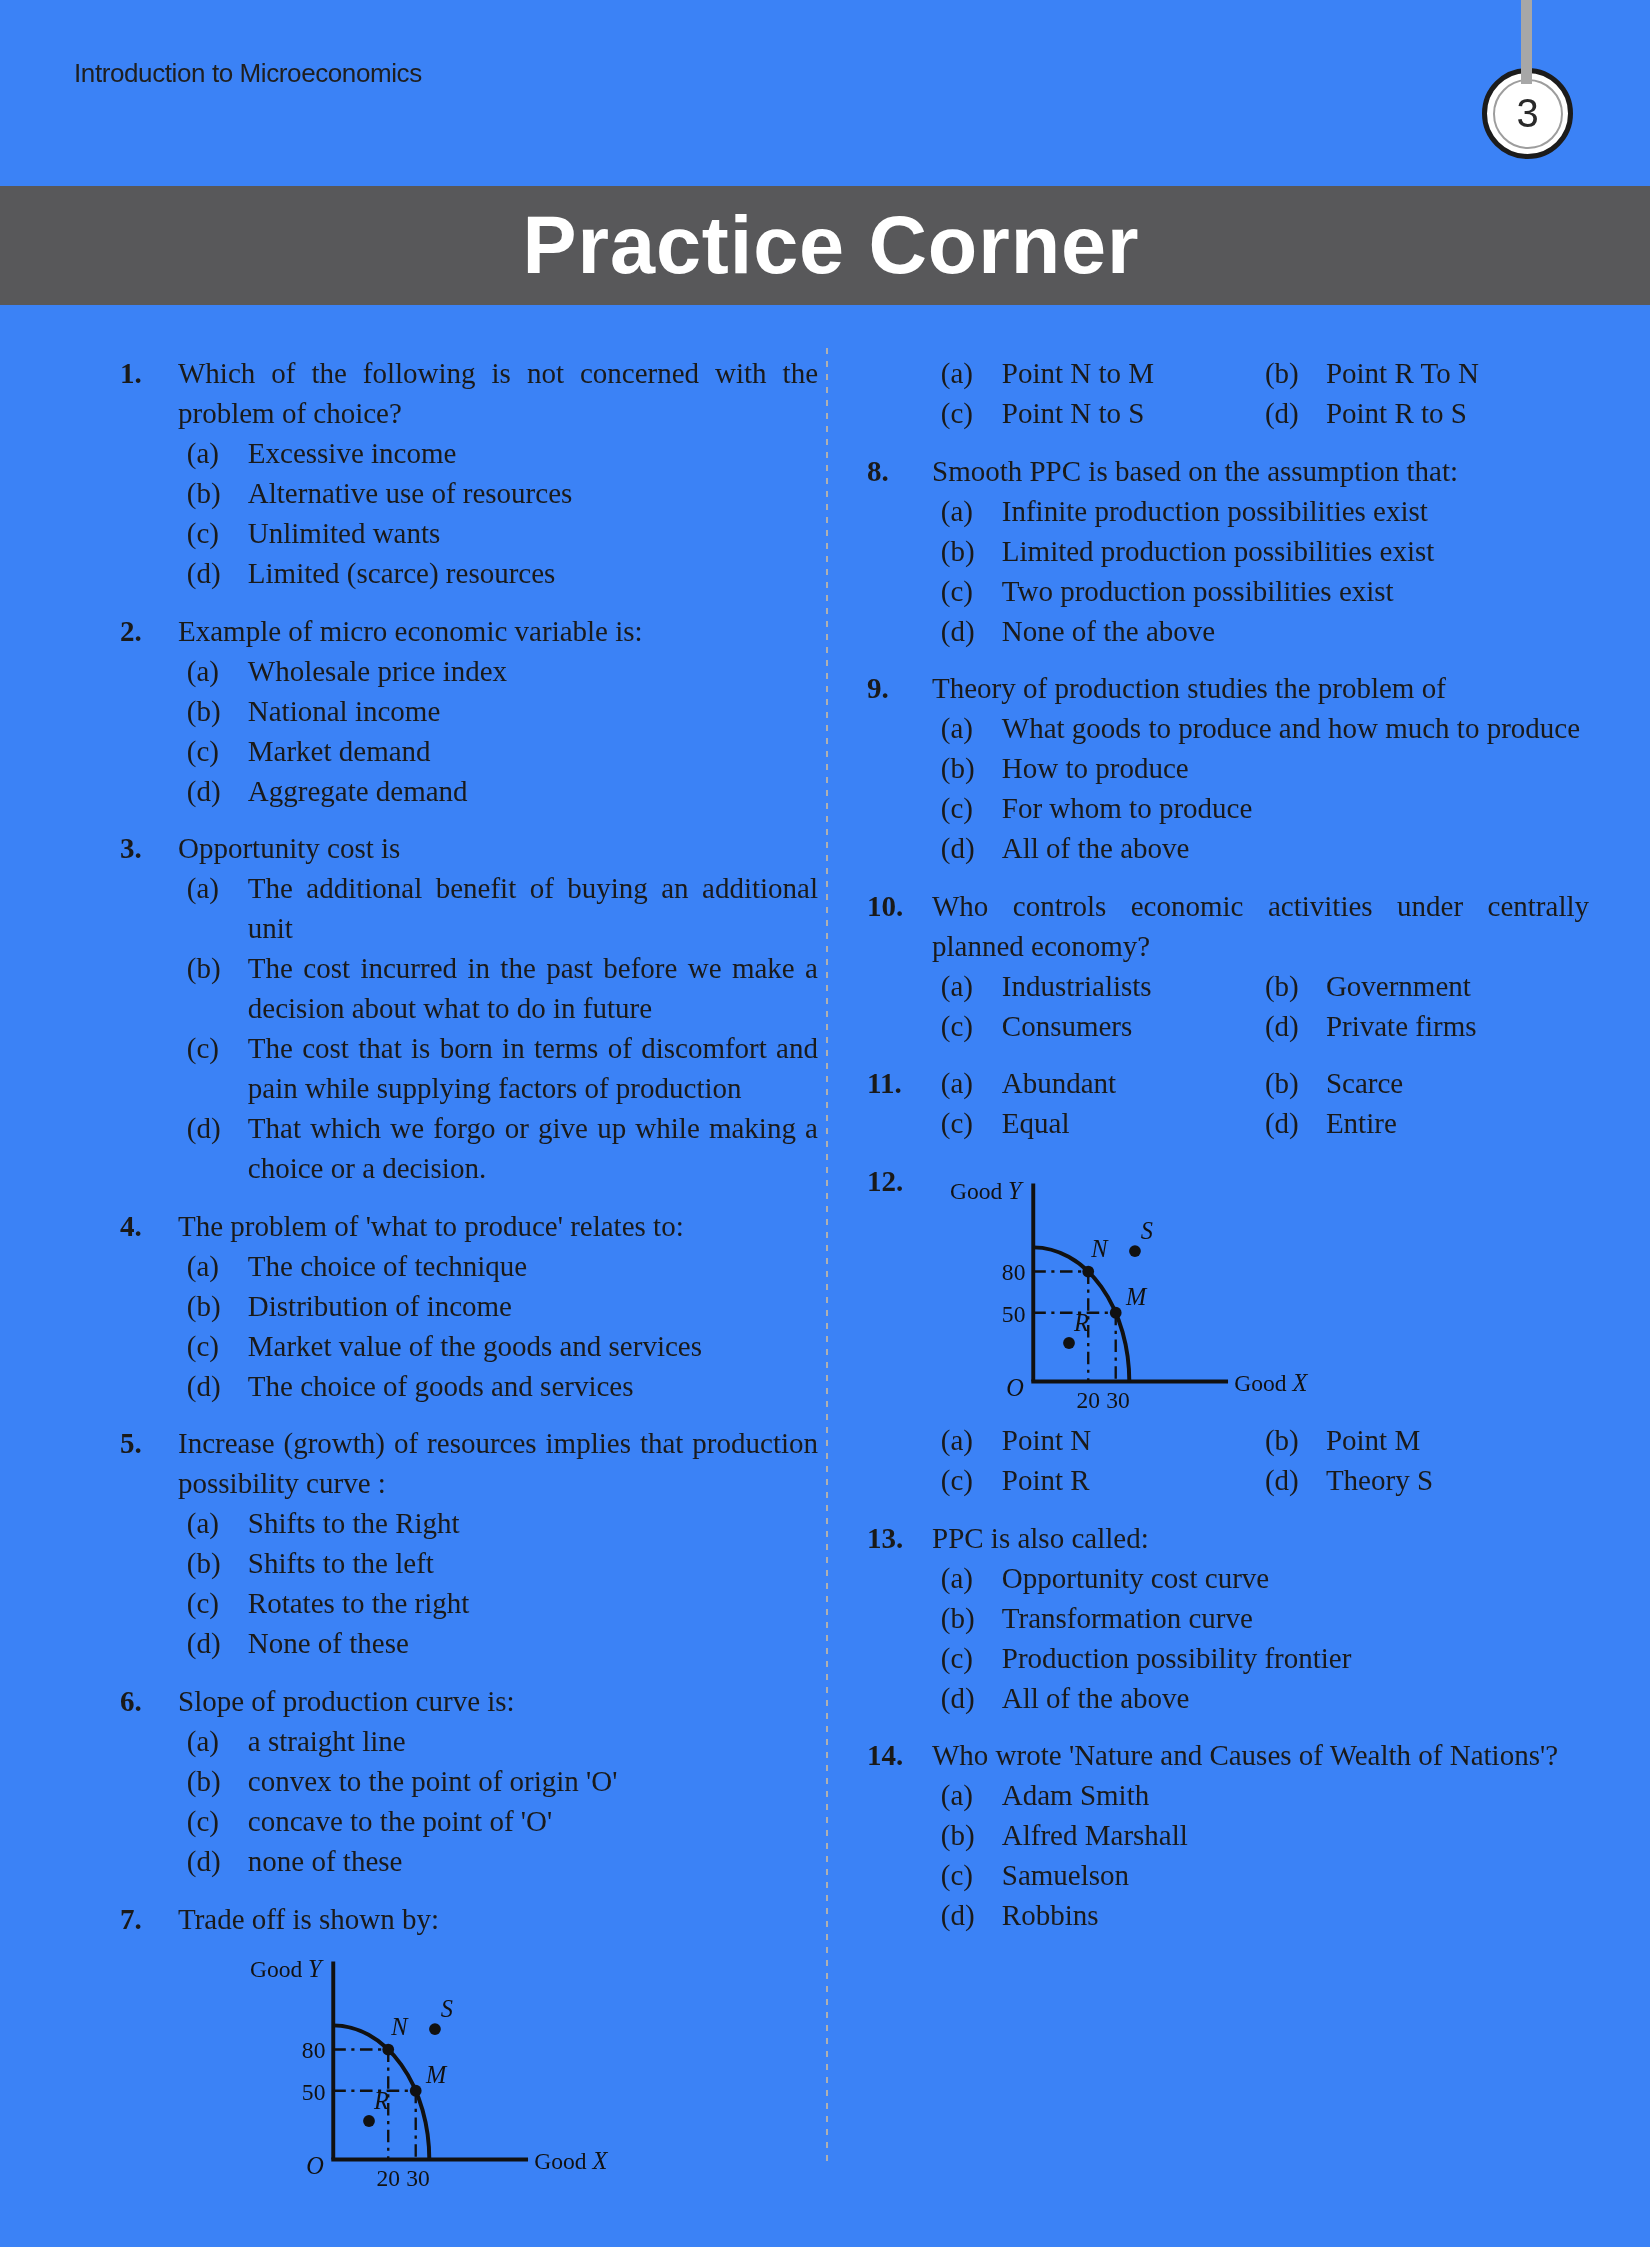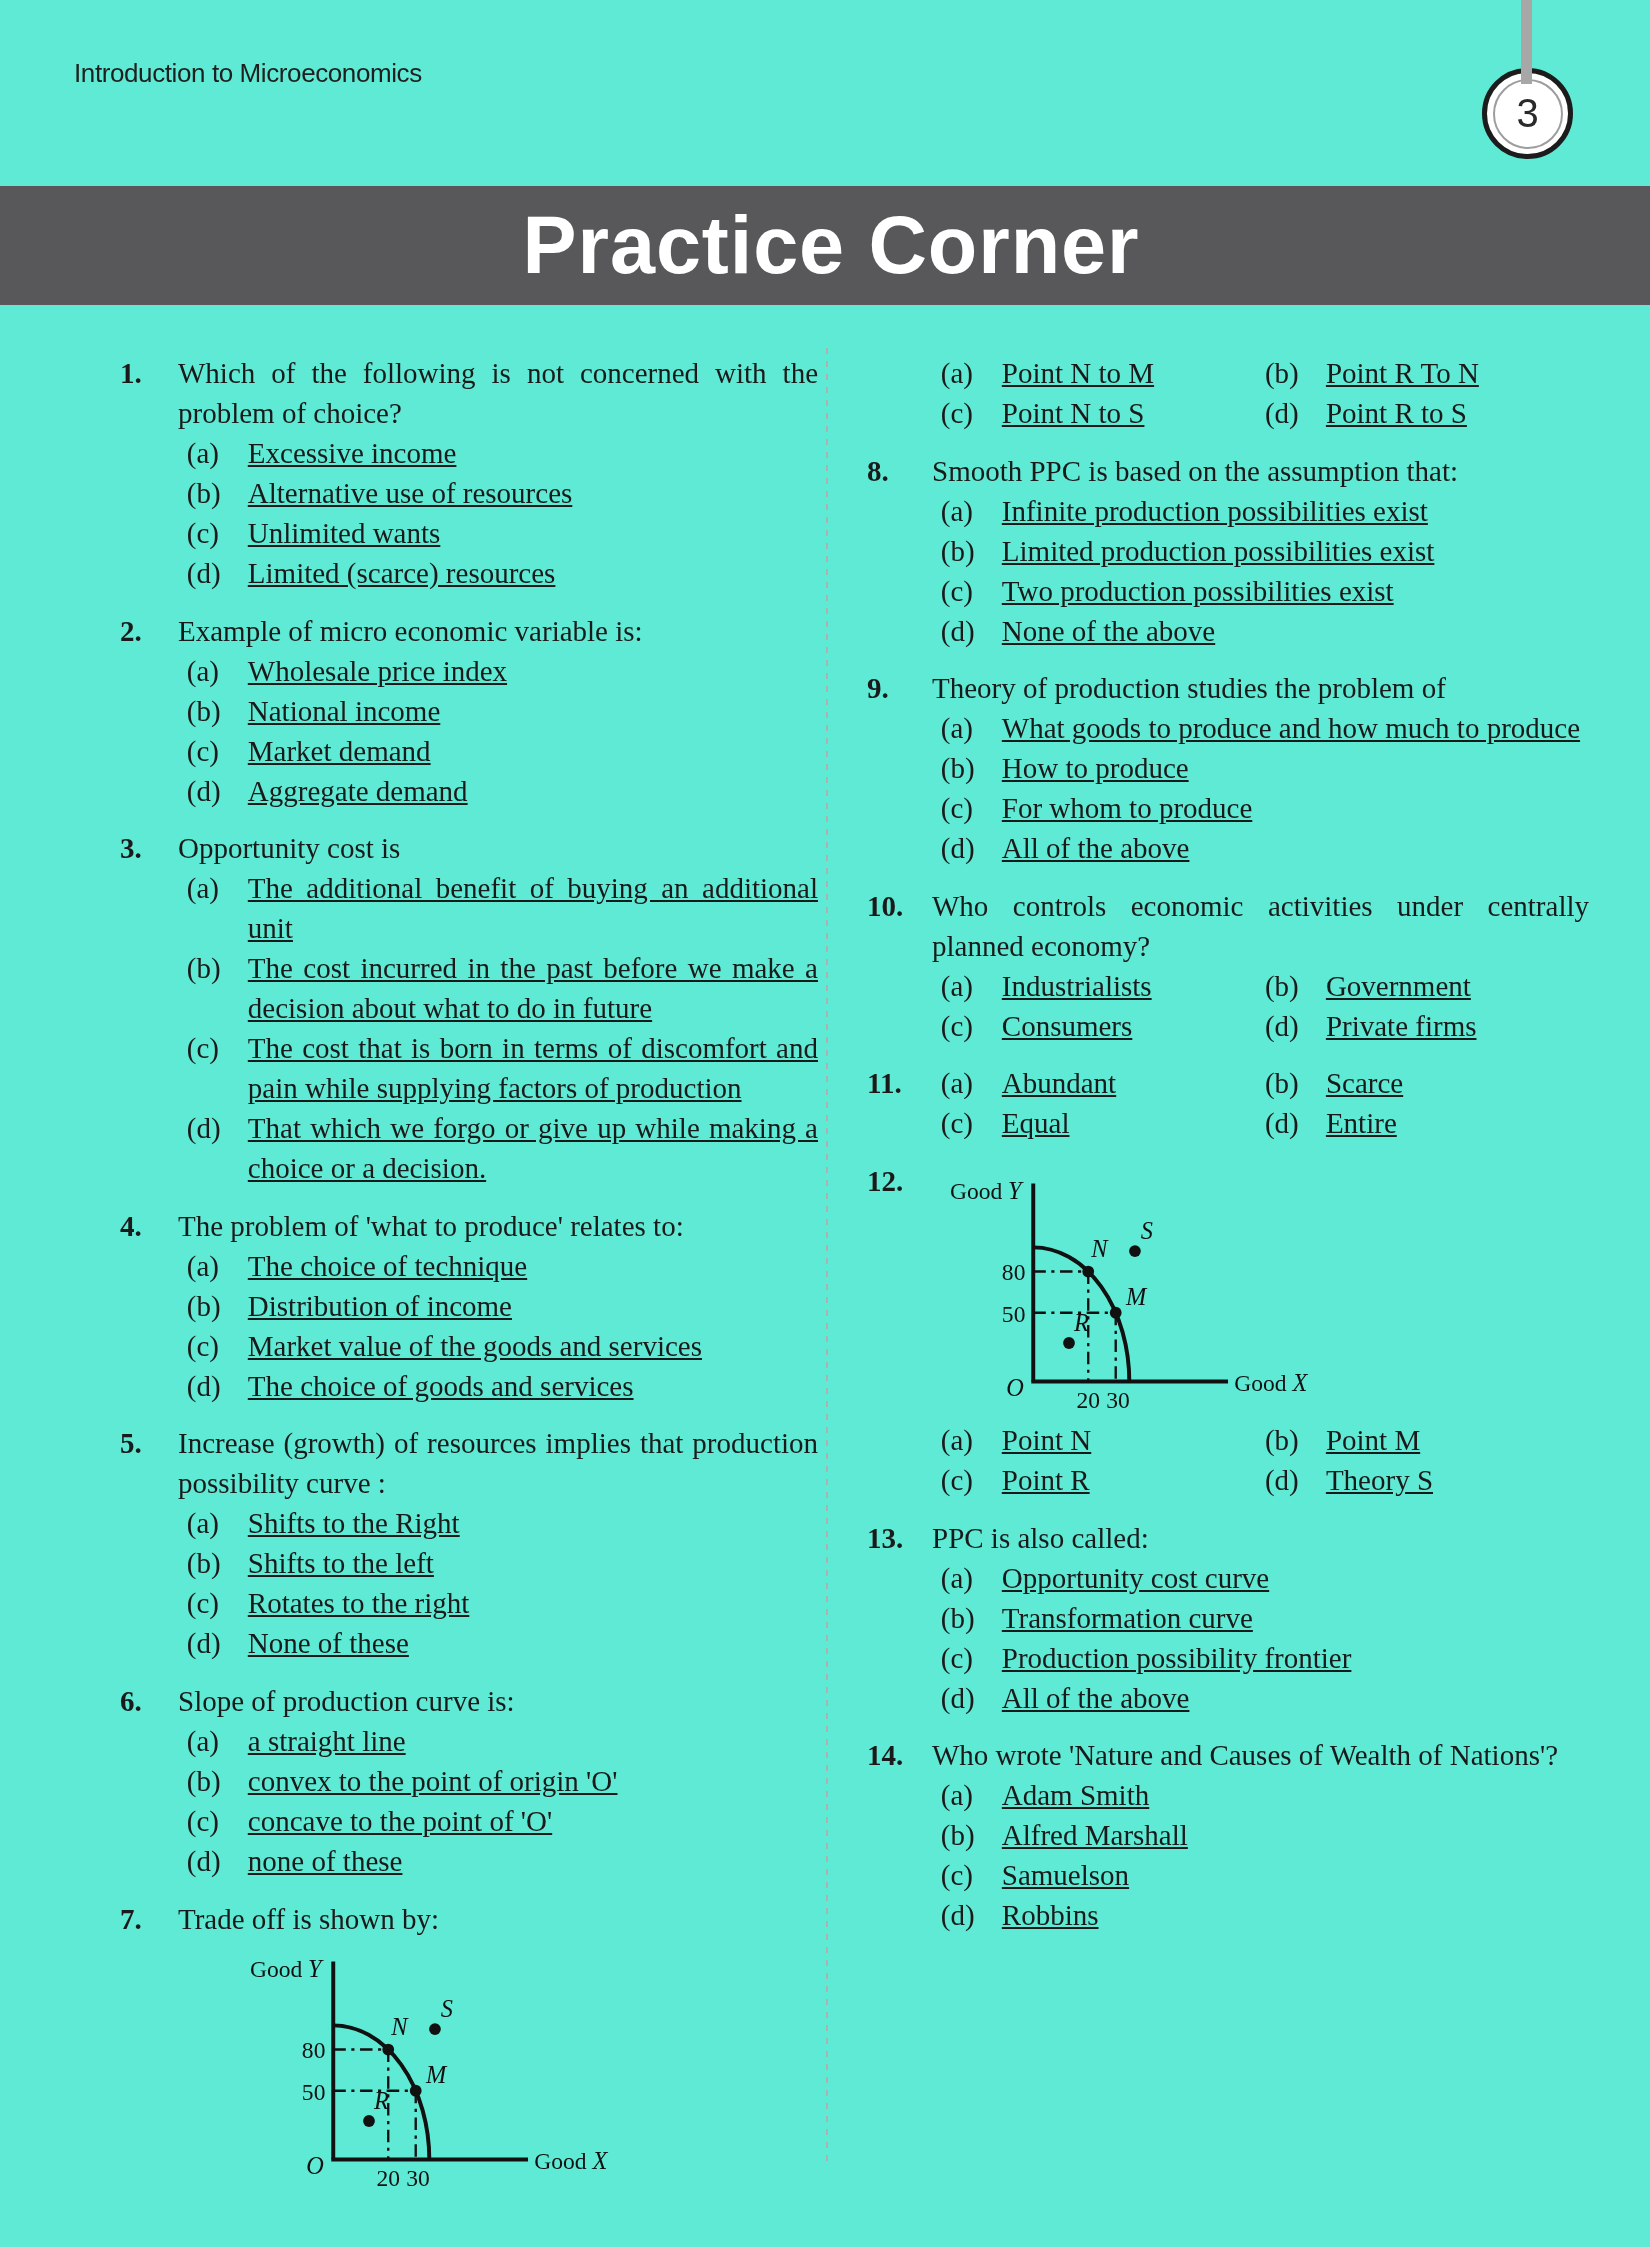--- a/index.html
+++ b/index.html
@@ -1,16 +1,16 @@
 <!DOCTYPE html>
 <html style="font-size:14px"><head>
 <meta charset="utf-8">
 <style>
   html,body{margin:0;padding:0;background:#e8e8e8;}
-  .page{position:relative;width:1650px;height:2247px;background:#5eead4;
+  .page{position:relative;width:1650px;height:2247px;background:#3b82f6;
         font-family:"Liberation Serif",serif;color:#1a1a1a;overflow:hidden;margin:0 auto;}
 
   
   .header-title{position:absolute;left:74px;top:58px;
         font-family:"Liberation Sans",sans-serif;font-size:26px;letter-spacing:-0.4px;color:#1f1f1f;}
   .badge-bar{position:absolute;left:1521px;top:0;width:11.4px;height:84px;background:#a7a7a7;z-index:3;}
   .badge-circle{position:absolute;left:1482px;top:68px;width:91px;height:91px;border-radius:50%;
         border:5.3px solid #1c1c1c;box-sizing:border-box;background:#fff;z-index:2;
         display:flex;align-items:center;justify-content:center;}
   .badge-inner{width:70px;height:70px;border-radius:50%;border:2.6px solid #9d9d9d;box-sizing:border-box;
@@ -31,21 +31,21 @@
 
   
   .q{display:flex;margin-bottom:17.6px;font-size:29px;line-height:40px;}
   .qnum{flex:0 0 58px;font-weight:bold;}
   .col-right .qnum{flex:0 0 65px;}
   .qbody{flex:1;min-width:0;}
   .qtext{text-align:justify;}
   .opts{margin-left:8.8px;}
   .opt{display:flex;}
   .optlabel{flex:0 0 61px;}
-  .opttext{flex:1;text-align:justify;text-decoration:underline;}
+  .opttext{flex:1;text-align:justify;}
   .opts.grid{display:grid;grid-template-columns:1fr 1fr;}
 
   
   .graph-wrap{margin:10.5px 0 5.3px 61px;}
   .col-right .graph-wrap{margin-left:7px;}
   .ppc-svg{display:block;}
   .ppc-svg text{font-family:"Liberation Serif",serif;font-size:30px;fill:#111;}
   .ppc-svg text.var{font-style:italic;font-size:31px;}
 </style>
 </head>

